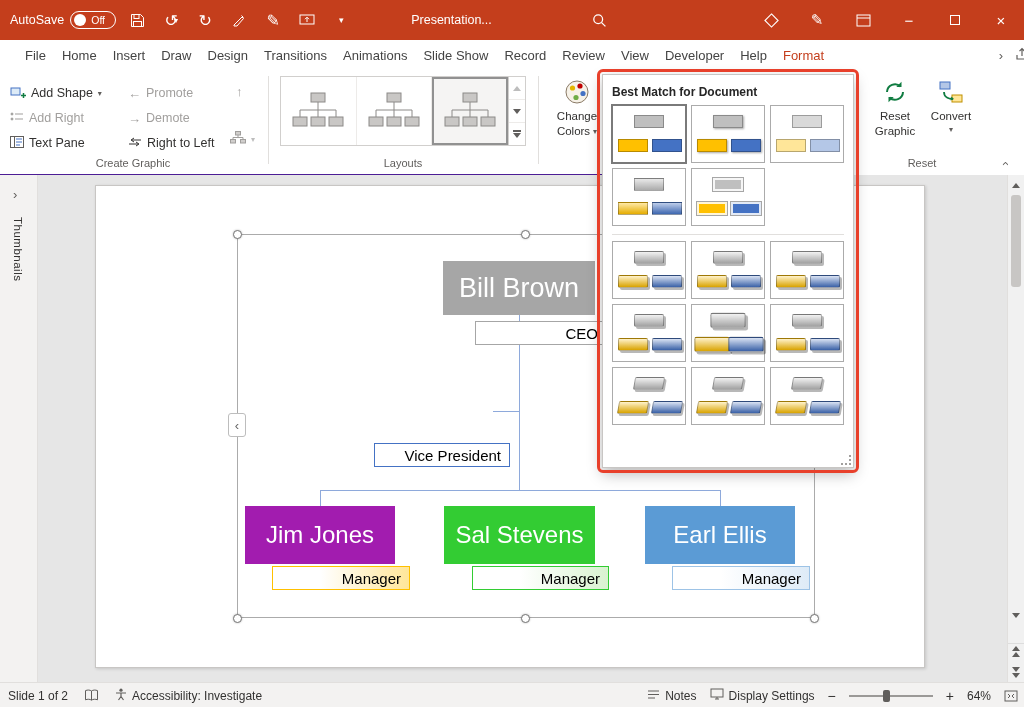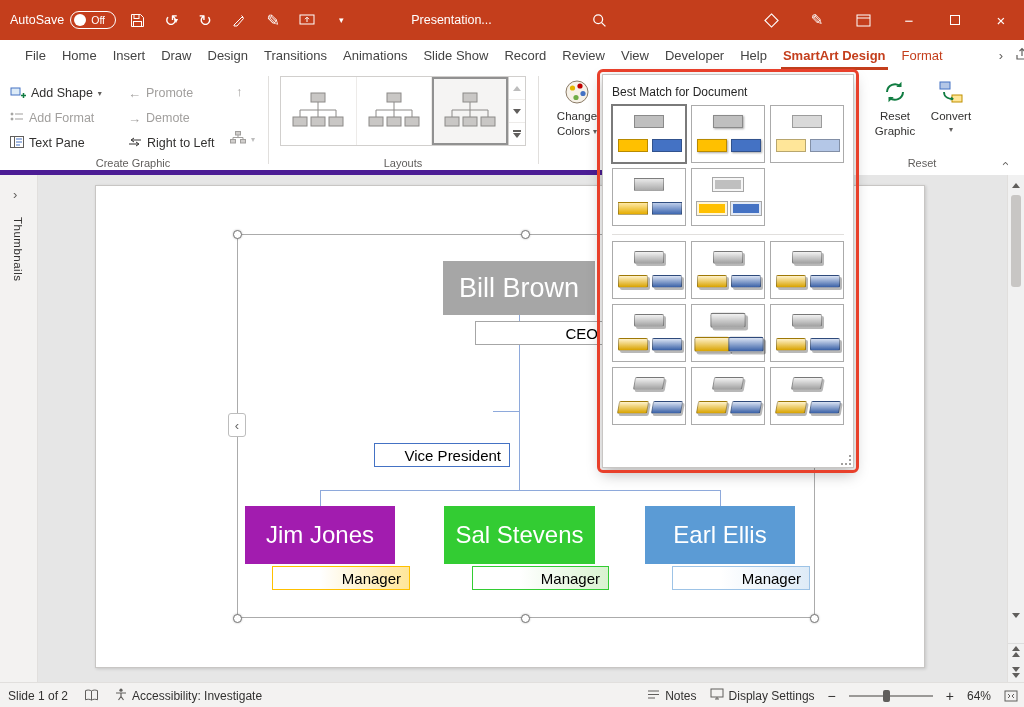--- a/index.html
+++ b/index.html
@@ -24,21 +24,21 @@
 
   
   .tabrow{position:absolute;top:40px;left:13px;width:1024px;height:30px;background:#fff;display:flex;align-items:stretch;padding-left:4px;z-index:25}
   .tab{display:flex;align-items:center;padding:0 8px;font-size:13px;color:#444;position:relative;cursor:pointer;white-space:nowrap}
   .tab.contextual{color:#C43E1C}
   .tab.active{font-weight:700}
   .tab.active::after{content:"";position:absolute;left:6px;right:6px;bottom:0;height:3px;background:#C43E1C}
   .tabrow-right{margin-left:auto;display:flex;align-items:center;gap:12px;padding-right:8px;color:#605E5C}
 
   
-  .ribbon{position:absolute;top:70px;left:0;width:848px;height:105px;background:#fff;border-bottom:5px solid #4c1d95;z-index:20}
+  .ribbon{position:absolute;top:70px;left:0;width:848px;height:105px;background:#fff;border-bottom:1px solid #4c1d95;z-index:20}
   .grp-sep{position:absolute;top:6px;height:88px;width:1px;background:#E1DFDD}
   .grp-label{position:absolute;top:87px;font-size:11px;color:#605E5C;text-align:center}
   .rbtn{position:absolute;display:flex;align-items:center;gap:5px;font-size:12.5px;color:#323130;cursor:pointer;height:22px;white-space:nowrap}
   .rbtn.disabled{color:#A19F9D;cursor:default}
   .caret{font-size:8px;color:#605E5C}
   .disabled .caret{color:#BDBDBD}
   .arrow-glyph{font-size:13px}
 
   .lgallery{position:absolute;left:280px;top:6px;width:229px;height:70px;border:1px solid #D1CFCD;display:flex;background:#fff}
   .lthumb{width:76px;height:68px;background:#fff;border-right:1px solid #EDEBE9;display:flex;align-items:center;justify-content:center;cursor:pointer}
@@ -82,21 +82,21 @@
   .role-sal{left:472px;top:566px;width:137px;border:1px solid #33CC33;background:linear-gradient(90deg,#fff 35%,#D9F2D0)}
   .role-earl{left:672px;top:566px;width:138px;border:1px solid #9DC3E6;background:linear-gradient(90deg,#fff 35%,#DEEBF7)}
   #box-bill{left:443px;top:261px;width:152px;height:54px;font-size:27px}
   #box-sue{left:345px;top:384px;width:148px;height:54px;font-size:24px}
   #box-jim{left:245px;top:506px;width:150px;height:58px;font-size:24px}
   #box-sal{left:444px;top:506px;width:151px;height:58px;font-size:24px}
   #box-earl{left:645px;top:506px;width:150px;height:58px;font-size:24px}
 
   
   .styles-panel{position:absolute;left:602px;top:74px;width:252px;height:394px;background:#fff;border:1px solid #C8C6C4;box-shadow:0 6px 14px rgba(0,0,0,.28);z-index:60;padding:8px 9px}
-  .panel-header{font-size:12px;font-weight:400;color:#262626;margin:2px 0 6px}
+  .panel-header{font-size:12px;font-weight:700;color:#262626;margin:2px 0 6px}
   .pgrid{display:flex;flex-wrap:wrap;gap:5px;margin-bottom:8px}
   .sthumb{position:relative;width:74px;height:58px;border:1px solid #ABABAB;background:#fff;cursor:pointer}
   .sthumb.sel{outline:2px solid #7a7a7a;outline-offset:-1px}
   .mini{position:absolute;width:30px;height:13px;border:1px solid rgba(0,0,0,.28)}
   .mini.top{left:21px;top:9px;background:#BFBFBF}
   .mini.yellow{left:5px;top:33px;background:#FFC000}
   .mini.blue{left:39px;top:33px;background:#4472C4}
   .v2 .mini{box-shadow:1px 1px 2px rgba(0,0,0,.35)}
   .v3 .mini.top{background:#D9D9D9}.v3 .mini.yellow{background:#FFE699}.v3 .mini.blue{background:#B4C7E7}
   .v4 .mini{background-image:linear-gradient(180deg,rgba(255,255,255,.65),rgba(0,0,0,.1))}
@@ -193,21 +193,20 @@
         <div class="tab">Draw</div>
         <div class="tab">Design</div>
         <div class="tab">Transitions</div>
         <div class="tab">Animations</div>
         <div class="tab">Slide Show</div>
         <div class="tab">Record</div>
         <div class="tab">Review</div>
         <div class="tab">View</div>
         <div class="tab">Developer</div>
         <div class="tab">Help</div>
-        <div class="tab active contextual">SmartArt Design</div>
         <div class="tab contextual">Format</div>
       </div>
     <div class="tabrow-right">
       <span>›</span>
       <span>
         <svg width="14" height="14" viewBox="0 0 14 14">
             <path d="M2 8v4h10V8" fill="none" stroke="#605E5C" stroke-width="1.2"></path>
             <path d="M7 9V2 M4.5 4.2 7 1.7l2.5 2.5" fill="none" stroke="#605E5C" stroke-width="1.2"></path>
           </svg>
       </span>
@@ -230,21 +229,21 @@
       <span>
         <svg width="14" height="12" viewBox="0 0 14 12">
             <g stroke="#A19F9D">
               <circle cx="2" cy="3" r="1" fill="#A19F9D"></circle>
               <line x1="5" y1="3" x2="13" y2="3"></line>
               <circle cx="2" cy="8" r="1" fill="#A19F9D"></circle>
               <line x1="5" y1="8" x2="13" y2="8"></line>
             </g>
           </svg>
       </span>
-      <span>Add Format</span>
+      <span>Add Right</span>
     </div>
     <div class="rbtn" style="left:10px;top:62px">
       <span>
         <svg width="14" height="12" viewBox="0 0 14 12">
             <rect x="0.5" y="0.5" width="13" height="11" fill="#fff" stroke="#605E5C"></rect>
             <line x1="4.5" y1="0.5" x2="4.5" y2="11.5" stroke="#605E5C"></line>
             <g stroke="#4472C4">
               <line x1="6" y1="3" x2="12" y2="3"></line>
               <line x1="6" y1="6" x2="12" y2="6"></line>
               <line x1="6" y1="9" x2="10" y2="9"></line>

